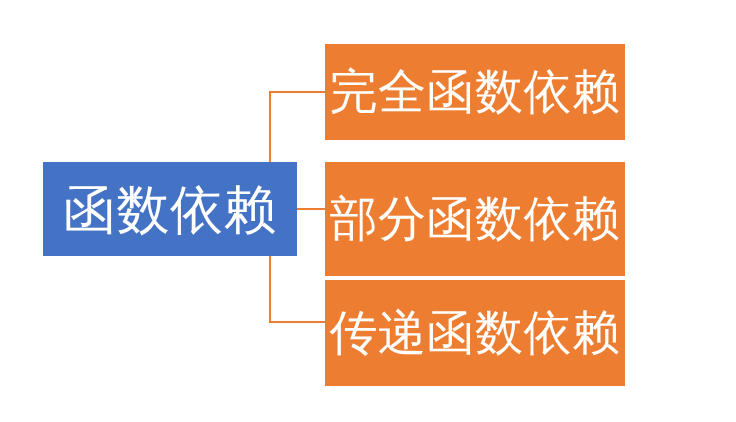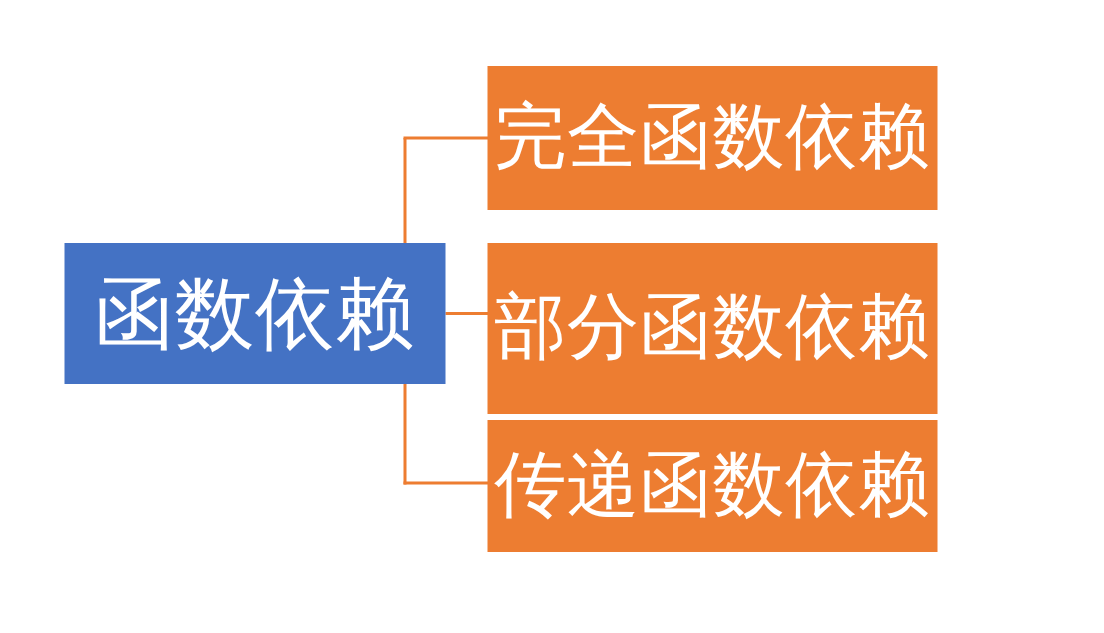--- a/index.html
+++ b/index.html
@@ -39,21 +39,21 @@
     font-size: 53px;
   }
   .node-child {
     left: 325px;
     width: 300px;
     background: #ED7D31;
     font-size: 48px;
   }
   .node-child-0 { top: 44px;  height: 96px; }
   .node-child-1 { top: 162px; height: 114px; }
-  .node-child-2 { top: 280px; height: 88px; font-family: Liberation Serif, serif; }
+  .node-child-2 { top: 280px; height: 106px; font-family: Liberation Serif, serif; }
 
   .node-label {
     display: block;
     pointer-events: none;
   }
 
   
   .conn {
     position: absolute;
     background: #ED7D31;

